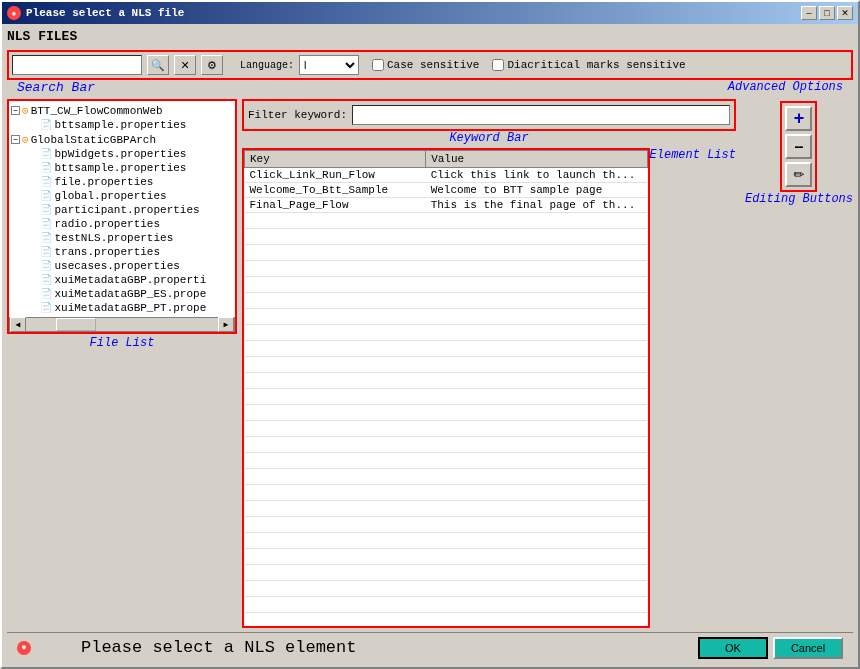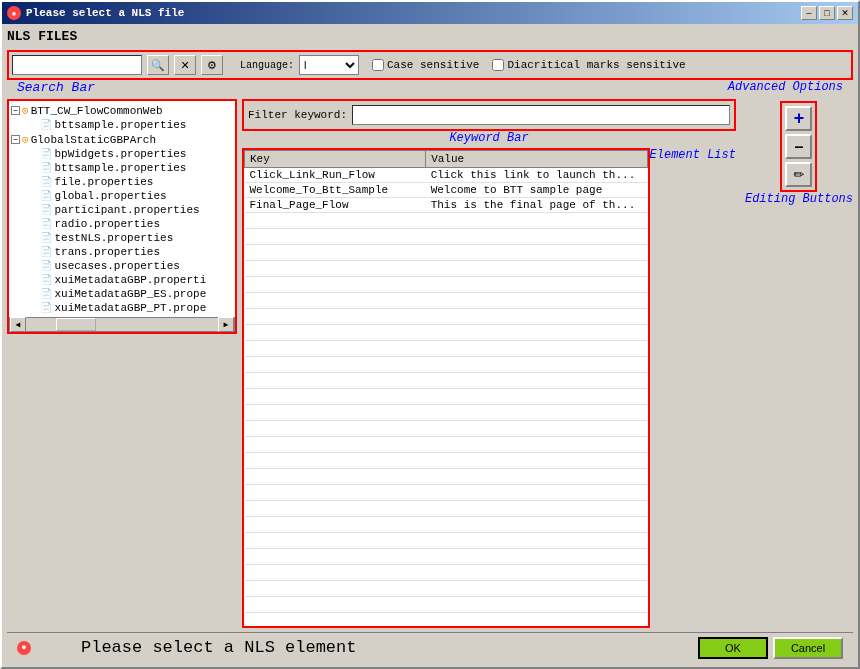--- a/index.html
+++ b/index.html
@@ -378,21 +378,21 @@
     }
 
     .button-group {
       display: flex;
       gap: 5px;
     }
 
     .action-btn {
       width: 70px;
       height: 22px;
-      background: #84cc16;
+      background: #14b8a6;
       border: 2px solid #ffffff;
       border-right-color: #808080;
       border-bottom-color: #808080;
       font-size: 11px;
       cursor: pointer;
       display: flex;
       align-items: center;
       justify-content: center;
     }
 
@@ -580,20 +580,23 @@
               </div>
           </div>
           <div class="hscrollbar">
             <div class="scroll-btn">◀</div>
             <div style="flex:1;position:relative;height:100%;">
               <div class="hscroll-thumb"></div>
             </div>
             <div class="scroll-btn">▶</div>
           </div>
         </div>
+        <div class="annotation-row">
+          <span class="file-list-annotation">File List</span>
+        </div>
       </div>
 
       <div class="right-with-btns">
         <div class="right-panels">
 
           <div style="display:flex;flex-direction:column;">
             <div class="keyword-bar-area">
               <span class="filter-label">Filter keyword:</span>
               <input class="filter-input" type="text" style="">
             </div>

